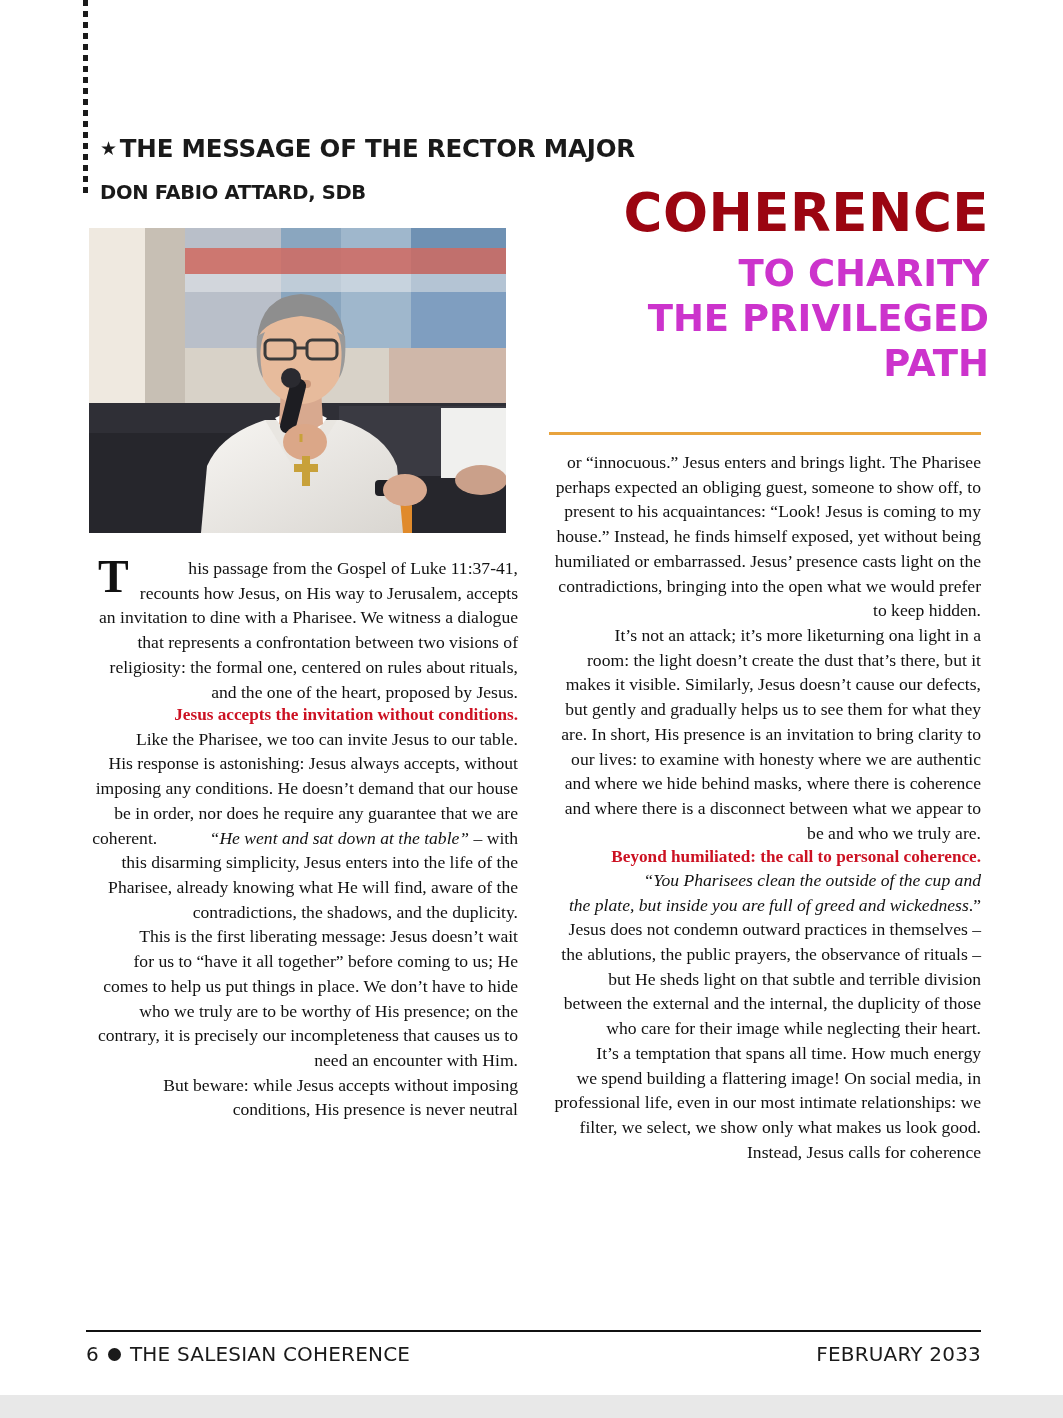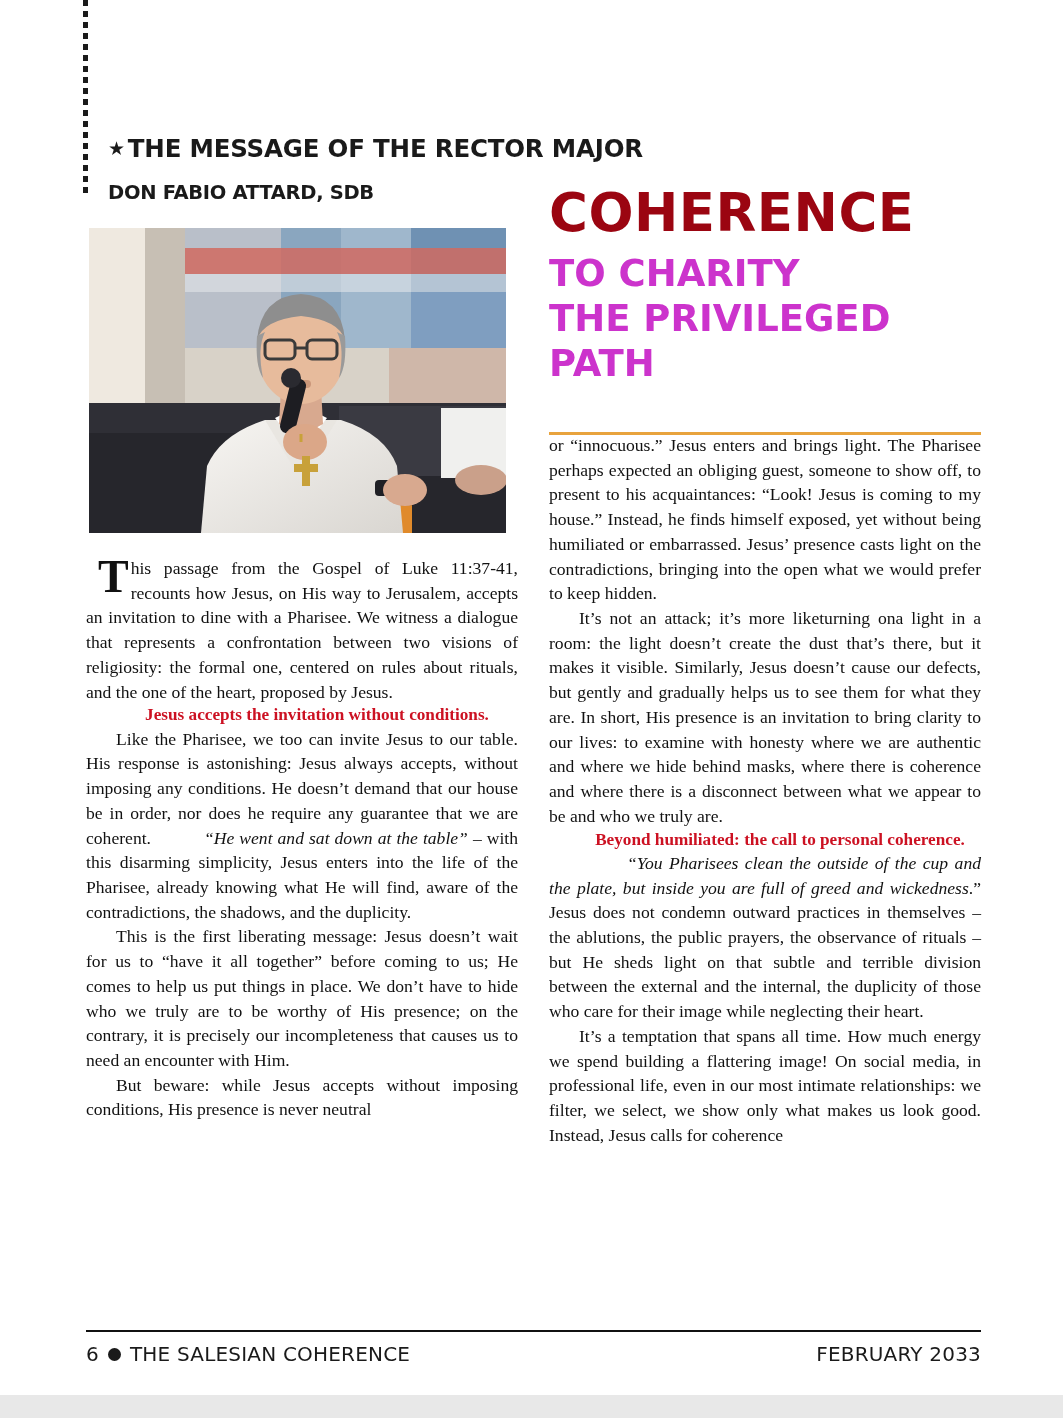--- a/index.html
+++ b/index.html
@@ -28,21 +28,21 @@
     width: 5px;
     height: 198px;
     background-image: linear-gradient(to bottom, #1a1a1a 55%, rgba(0,0,0,0) 0%);
     background-size: 5px 11px;
     background-repeat: repeat-y;
   }
 
   
   .kicker {
     position: absolute;
-    left: 108px;
+    left: 100px;
     top: 136px;
     width: 430px;
   }
   .kicker-line1 {
     font-family: "DejaVu Sans", sans-serif;
     font-weight: bold;
     font-size: 24.5px;
     letter-spacing: -0.2px;
     color: #1a1a1a;
     white-space: nowrap;
@@ -74,21 +74,21 @@
     background: #2b2b33;
   }
   .photo svg { display: block; }
 
   
   .title-block {
     position: absolute;
     left: 549px;
     top: 186px;
     width: 440px;
-    text-align: left;
+    text-align: right;
   }
   .title-main {
     font-family: "DejaVu Sans", sans-serif;
     font-weight: bold;
     font-size: 53px;
     line-height: 1.0;
     color: #9b0511;
     letter-spacing: 0.5px;
   }
   .title-sub {
@@ -118,25 +118,26 @@
     text-align: justify;
     color: #111111;
     font-family: "Liberation Serif", serif;
   }
   .col-left {
     left: 86px;
     top: 556px;
   }
   .col-right {
     left: 549px;
-    top: 433px;
+    top: 450px;
   }
   .col p {
     margin: 0 0 0px 0;
     text-indent: 30px;
+    text-align: right;
   }
   .col p.no-indent { text-indent: 0; }
   .dropcap {
     float: left;
     font-family: "Liberation Serif", serif;
     font-size: 46px;
     line-height: 0.84;
     font-weight: bold;
     padding: 2px 2px 0 0;
     margin-left: 12px;

